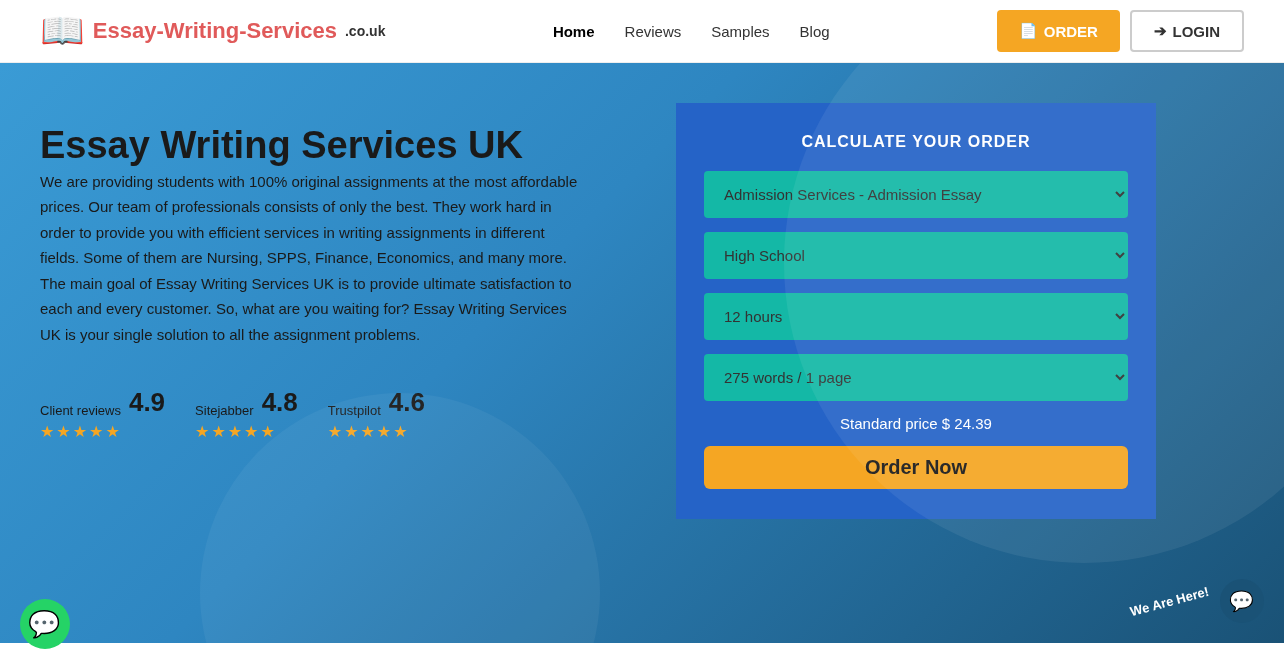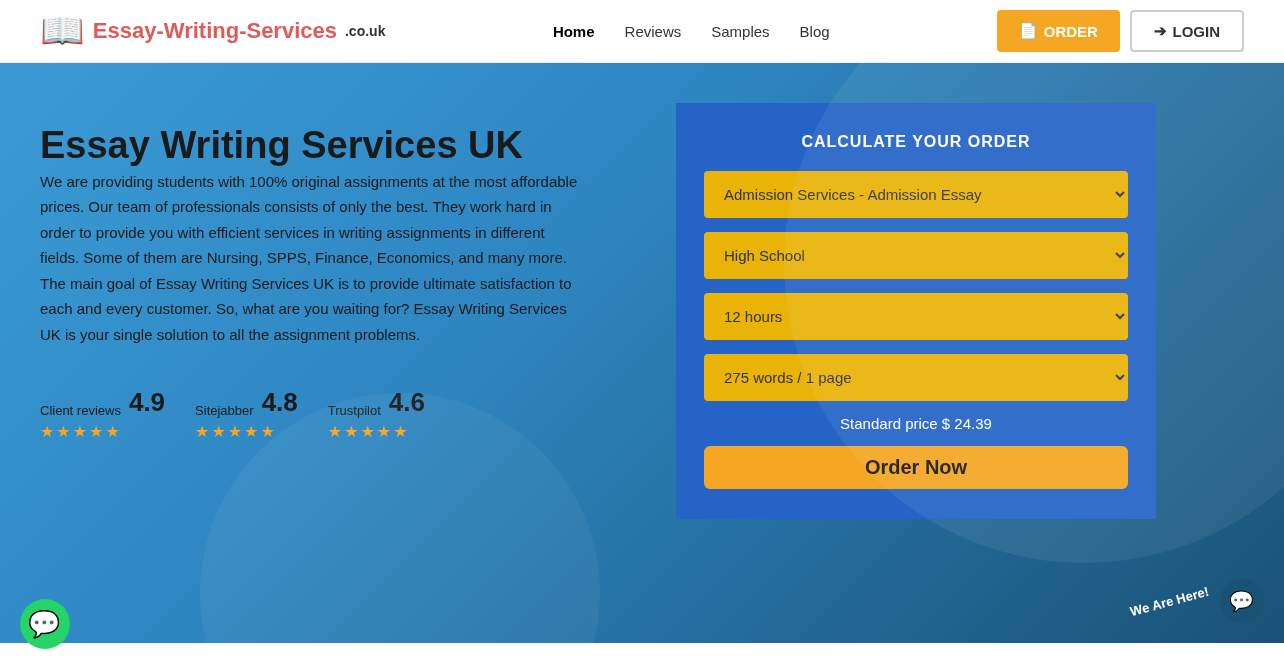--- a/index.html
+++ b/index.html
@@ -185,21 +185,21 @@
       letter-spacing: 1px;
       margin-bottom: 20px;
       text-transform: uppercase;
     }
     .order-select {
       width: 100%;
       padding: 14px 16px;
       font-size: 15px;
       border: none;
       border-radius: 4px;
-      background: #eab308;
+      background: #14b8a6;
       color: #333;
       margin-bottom: 14px;
       appearance: auto;
       cursor: pointer;
     }
     .standard-price {
       text-align: center;
       color: #fff;
       font-size: 15px;
       margin-bottom: 14px;

